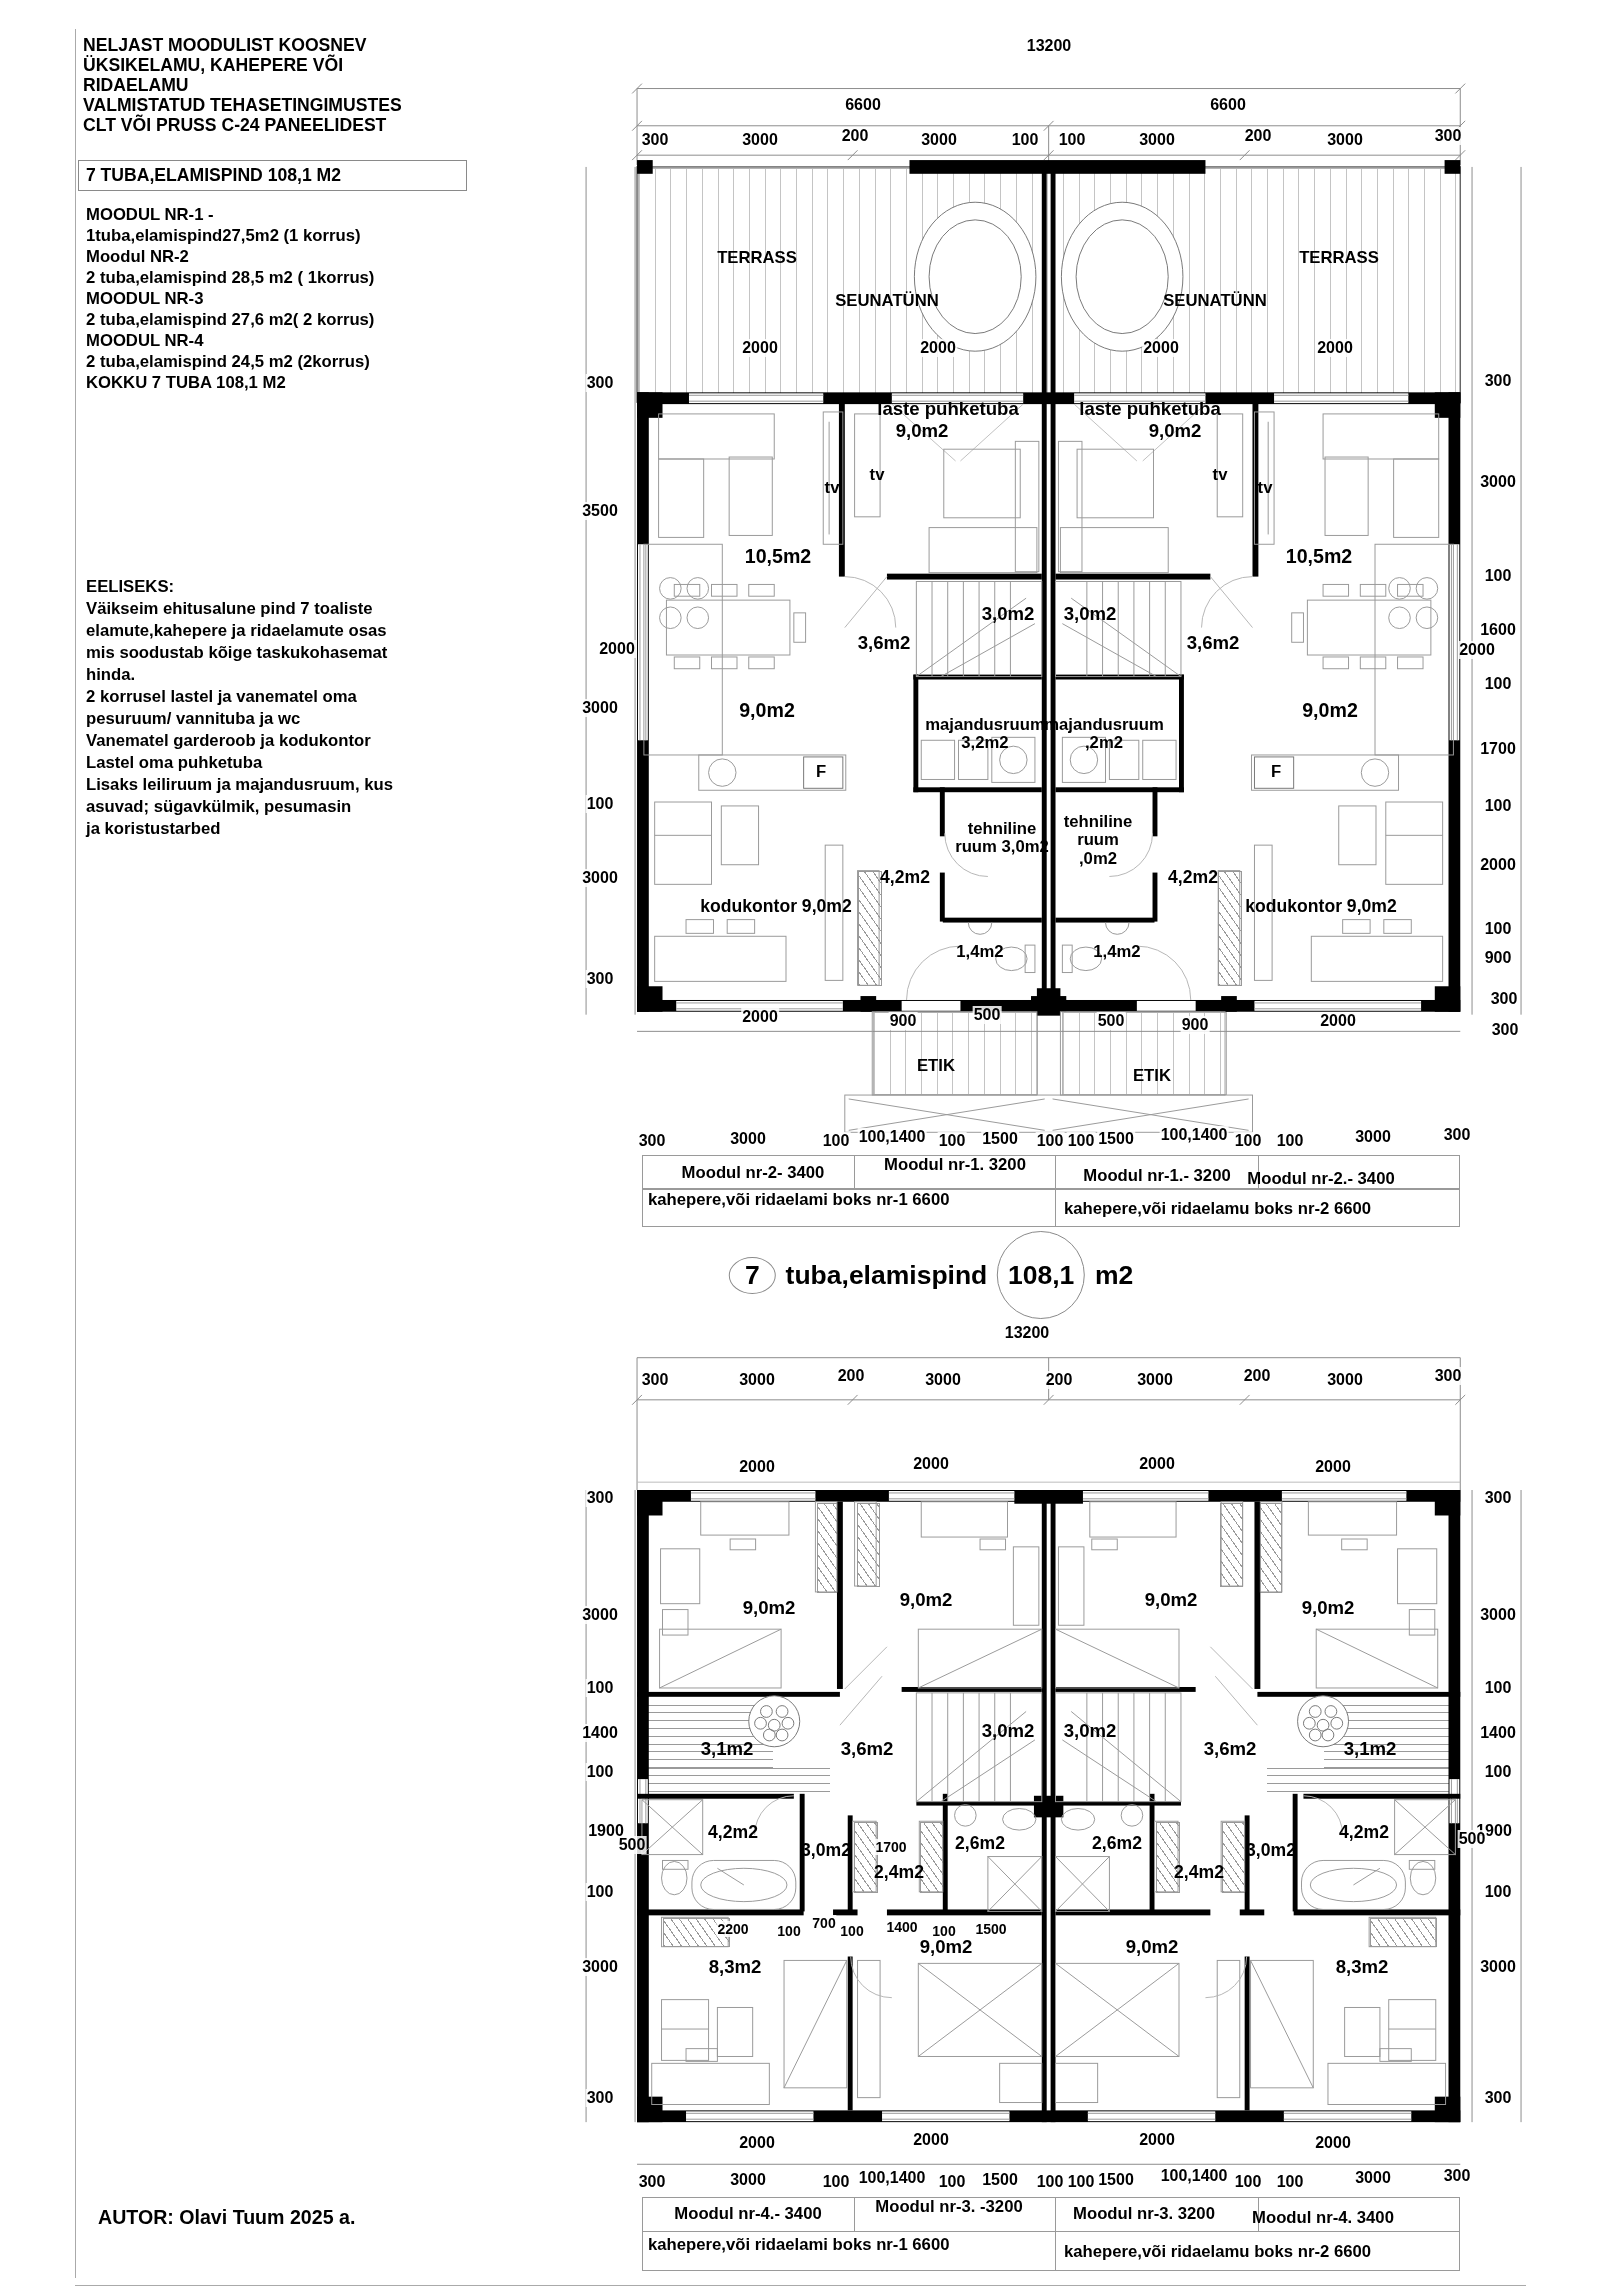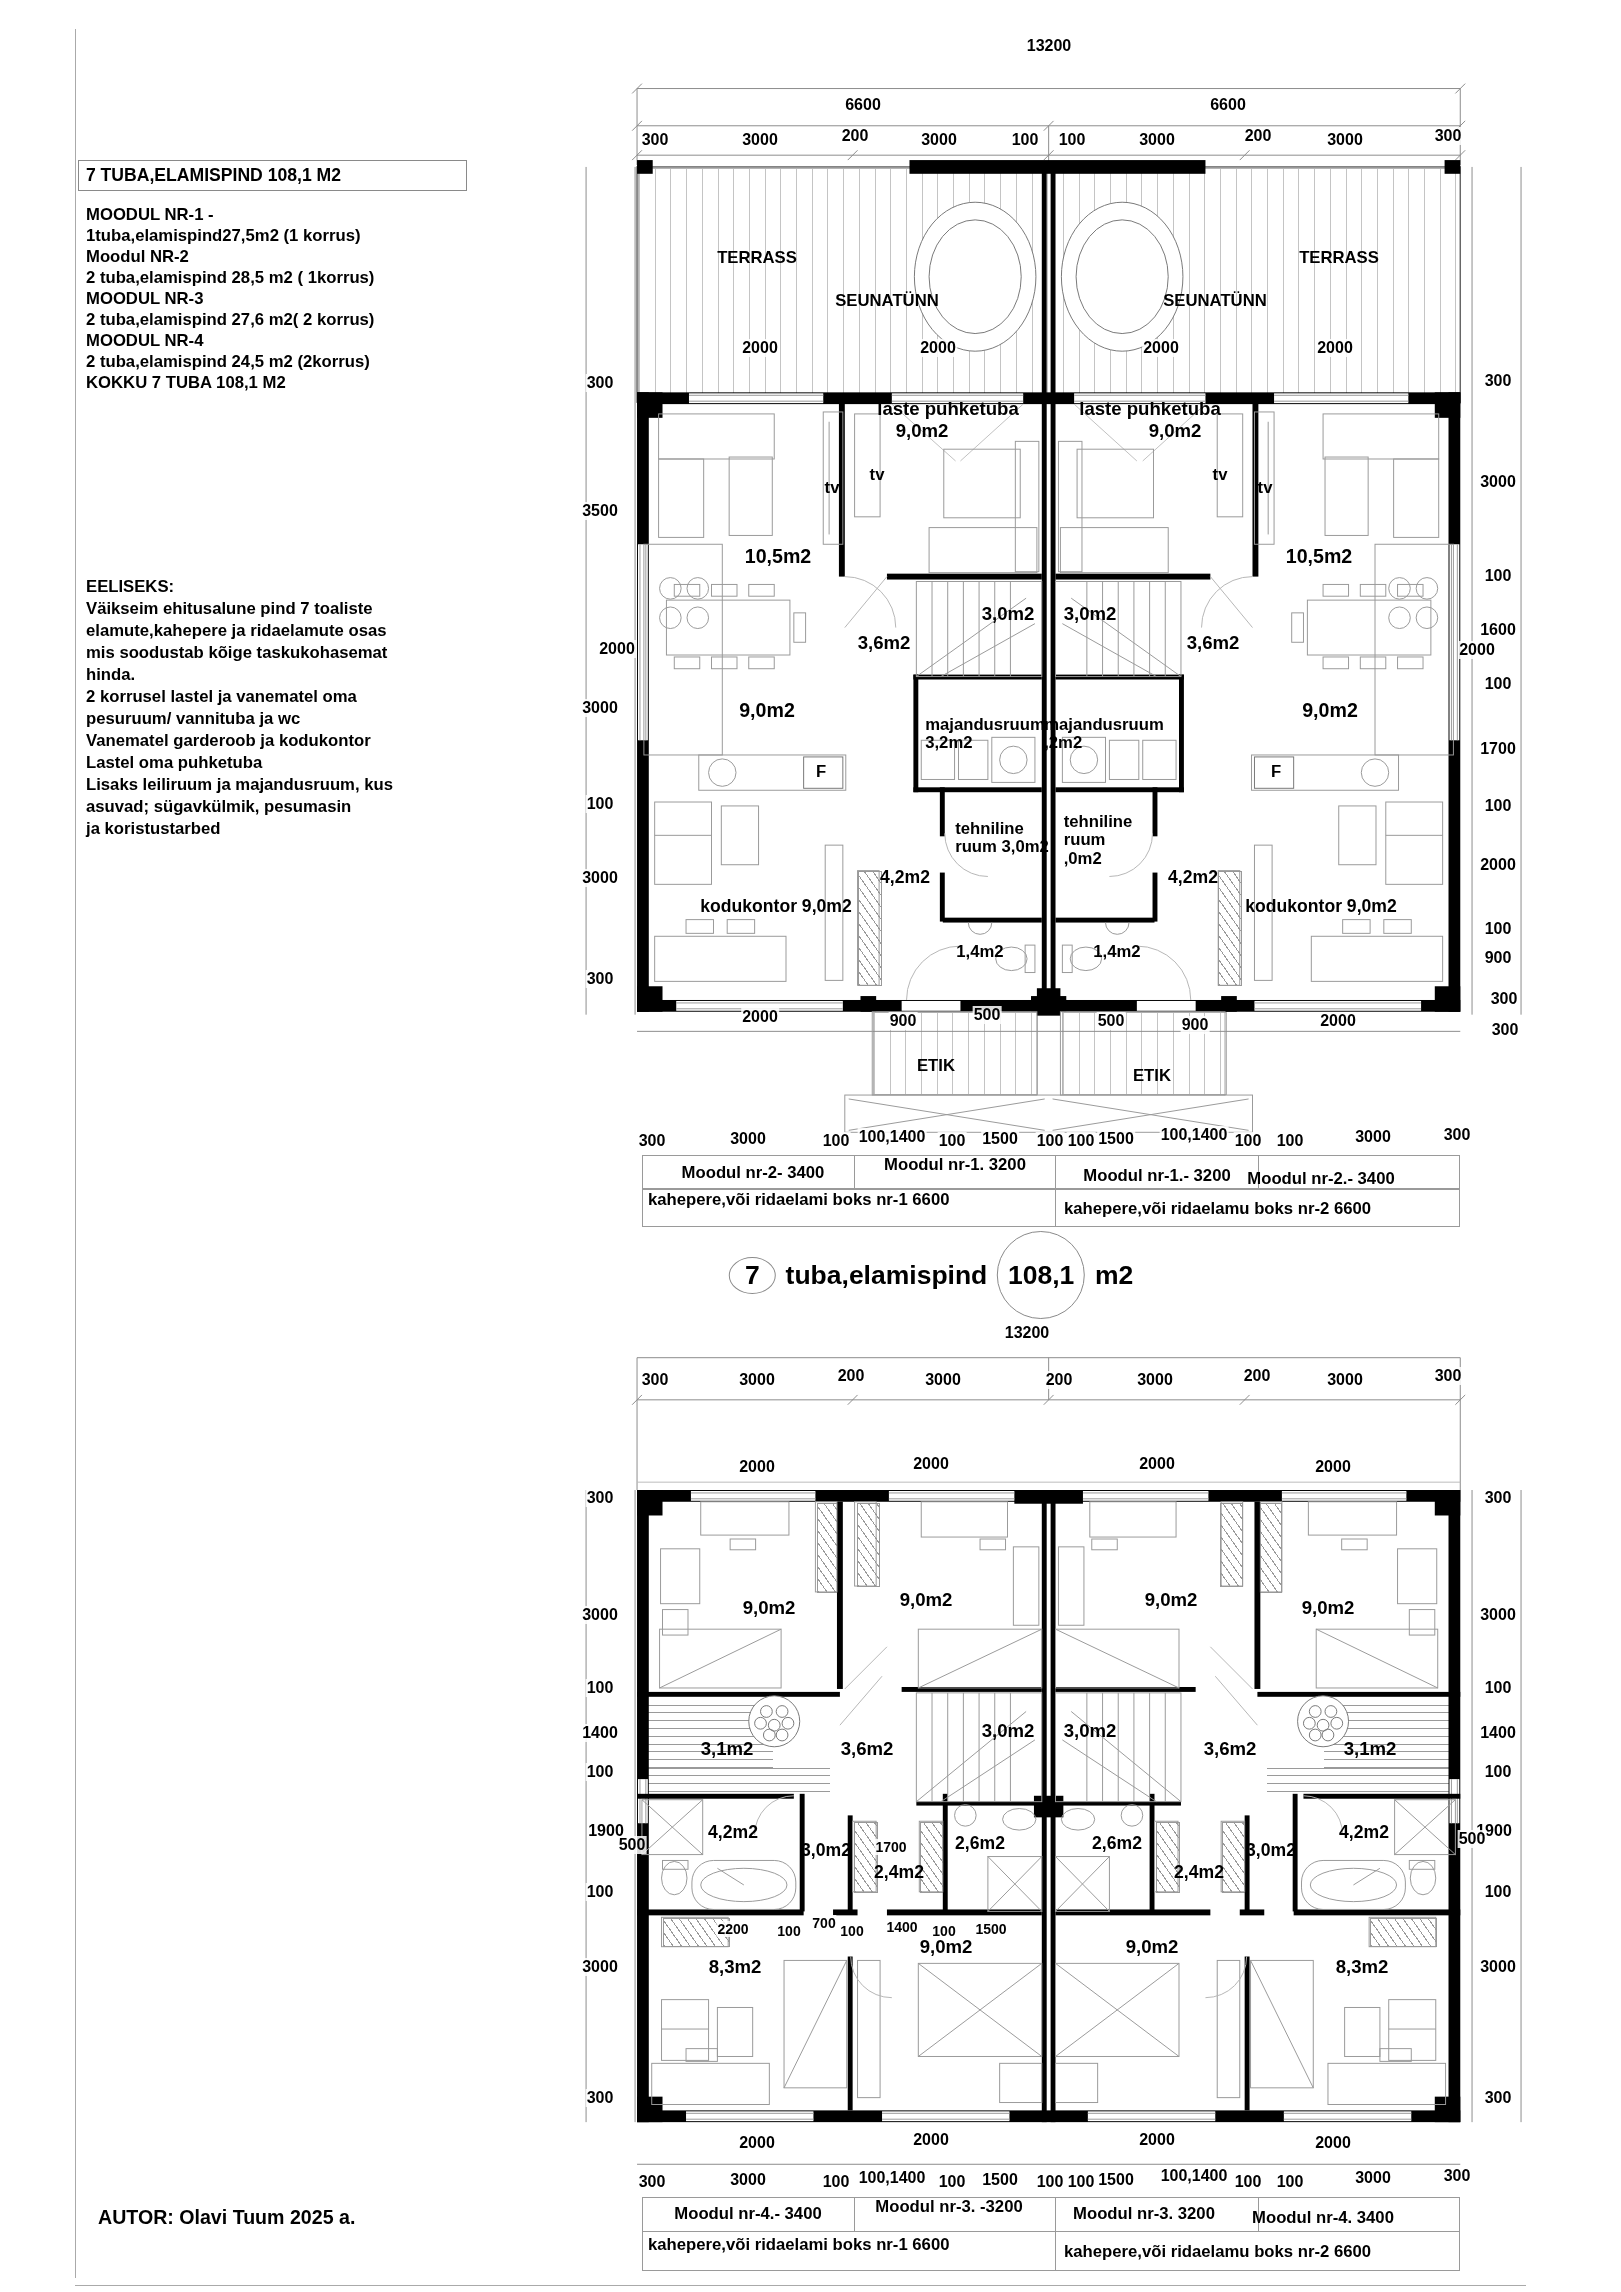--- a/index.html
+++ b/index.html
@@ -9,21 +9,21 @@
   .hatch-v{background:repeating-linear-gradient(90deg,#c4c4c4 0 1px,transparent 1px 15.7px);border:1px solid #b5b5b5;}
   .hatch-h{background:repeating-linear-gradient(0deg,#9a9a9a 0 1px,transparent 1px 7.8px);}
   .hatch-d{background:repeating-linear-gradient(55deg,#9a9a9a 0 1px,transparent 1px 6.9px);border:1px solid #999;}
   svg.lines{position:absolute;left:0;top:0;z-index:1;}
   .para{position:absolute;z-index:2;font-weight:bold;font-size:16.7px;line-height:21px;white-space:pre-line;}
   .title-blk{font-size:17.6px;line-height:20px;}
   .adv{line-height:22px;}
   .area-box{position:absolute;z-index:2;border:1px solid #8a8a8a;font-weight:bold;font-size:17.6px;
             line-height:29px;padding-left:6.9px;background:#fff;}
   .lbl{position:absolute;z-index:3;transform:translate(-50%,-50%);font-weight:bold;font-size:19.6px;
-       line-height:1.1;text-align:left;white-space:pre-line;}
+       line-height:1.1;text-align:center;white-space:pre-line;}
   .f19{font-size:18.6px}.f18{font-size:17.6px}.f17{font-size:16.7px}.tv{font-size:16.7px}
   .dim{position:absolute;z-index:3;transform:translate(-50%,-50%);font-weight:bold;font-size:16px;
        white-space:nowrap;background:rgba(255,255,255,.85);padding:0 1px;}
   .small .dim{font-size:14px;}
   .mrow .dim{font-size:16.7px;background:transparent;}
   .la .dim{transform:translate(0,-50%);font-size:16.7px;background:transparent;}
   .mbox{position:absolute;z-index:2;border:1px solid #9a9a9a;background:transparent;}
   .vdiv{position:absolute;top:0;bottom:0;width:1px;background:#9a9a9a;}
   .f2title{position:absolute;z-index:3;transform:translate(-50%,-50%);display:flex;align-items:center;
            gap:9.8px;font-weight:bold;font-size:26.5px;white-space:nowrap;}
@@ -403,20 +403,25 @@
       <g stroke="#b5b5b5">
         <path d="M 810 1832 A 40 40 0 0 0 770 1872"></path>
         <path d="M 868 1996 A 42 42 0 0 0 910 2038"></path>
         <line x1="857" y1="1760" x2="900" y2="1710"></line>
         <line x1="862" y1="1723" x2="905" y2="1680"></line>
       </g>
     </g>
     <use href="#f2u" xlink:href="#f2u" transform="translate(2140,0) scale(-1,1)"></use>
   </svg>
 
+  <div class="para title-blk" style="left:83px;top:35px;width:382px;">NELJAST MOODULIST KOOSNEV
+ ÜKSIKELAMU, KAHEPERE VÕI
+RIDAELAMU
+VALMISTATUD TEHASETINGIMUSTES
+CLT VÕI PRUSS C-24 PANEELIDEST</div>
   <div class="area-box" style="left:78px;top:160px;width:380px;height:29px;">7 TUBA,ELAMISPIND 108,1 M2</div>
   <div class="para" style="left:86px;top:204px;width:382px;">MOODUL NR-1 -
 1tuba,elamispind27,5m2  (1 korrus)
 Moodul NR-2
 2 tuba,elamispind 28,5 m2 ( 1korrus)
 MOODUL NR-3
 2 tuba,elamispind 27,6 m2( 2 korrus)
 MOODUL NR-4
 2 tuba,elamispind 24,5 m2 (2korrus)
 KOKKU 7 TUBA 108,1 M2</div>

